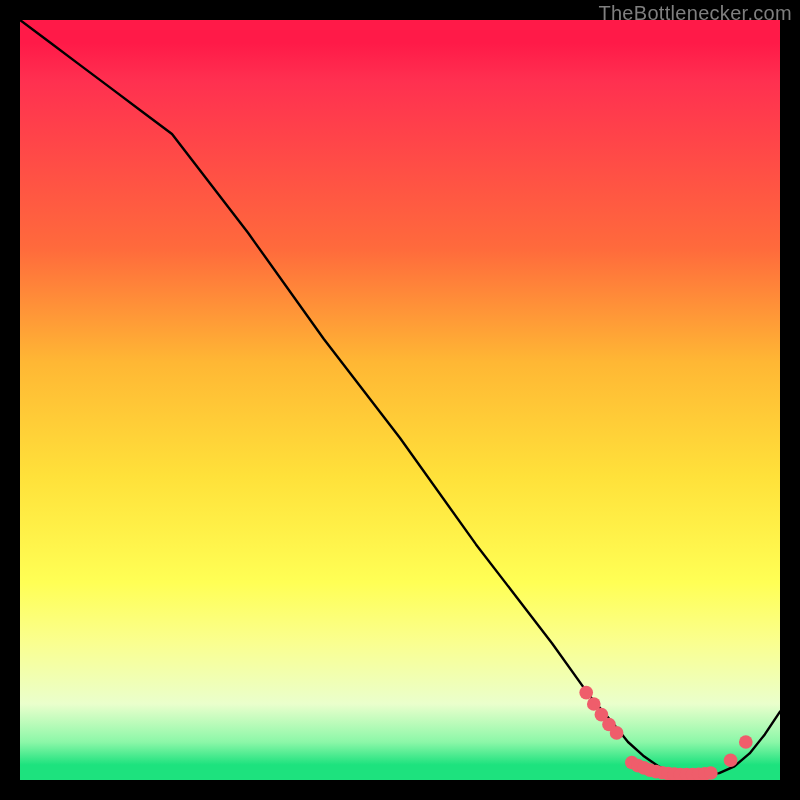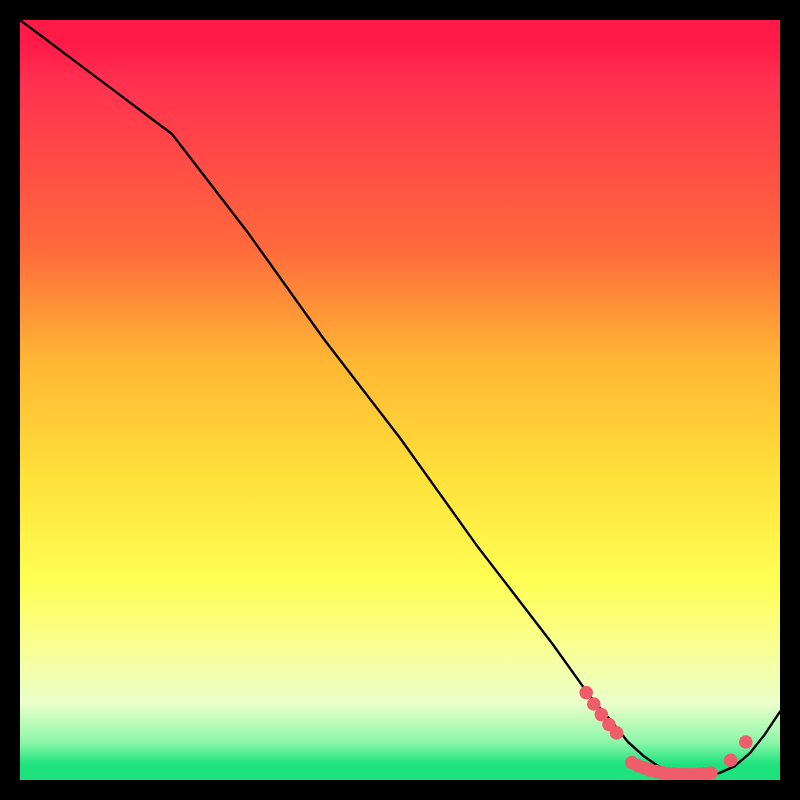--- a/index.html
+++ b/index.html
@@ -81,13 +81,14 @@
         <circle cx="666.52" cy="754.68" r="6.84" fill="#ef5d6b"></circle>
         <circle cx="672.60" cy="754.68" r="6.84" fill="#ef5d6b"></circle>
         <circle cx="678.68" cy="754.45" r="6.84" fill="#ef5d6b"></circle>
         <circle cx="684.76" cy="753.92" r="6.84" fill="#ef5d6b"></circle>
         <circle cx="690.84" cy="753.01" r="6.84" fill="#ef5d6b"></circle>
         <circle cx="710.60" cy="740.24" r="6.84" fill="#ef5d6b"></circle>
         <circle cx="725.80" cy="722.00" r="6.84" fill="#ef5d6b"></circle>
       </g>
   </svg>
 
+  <div class="watermark">TheBottlenecker.com</div>
 </div>
 
 </body></html>

